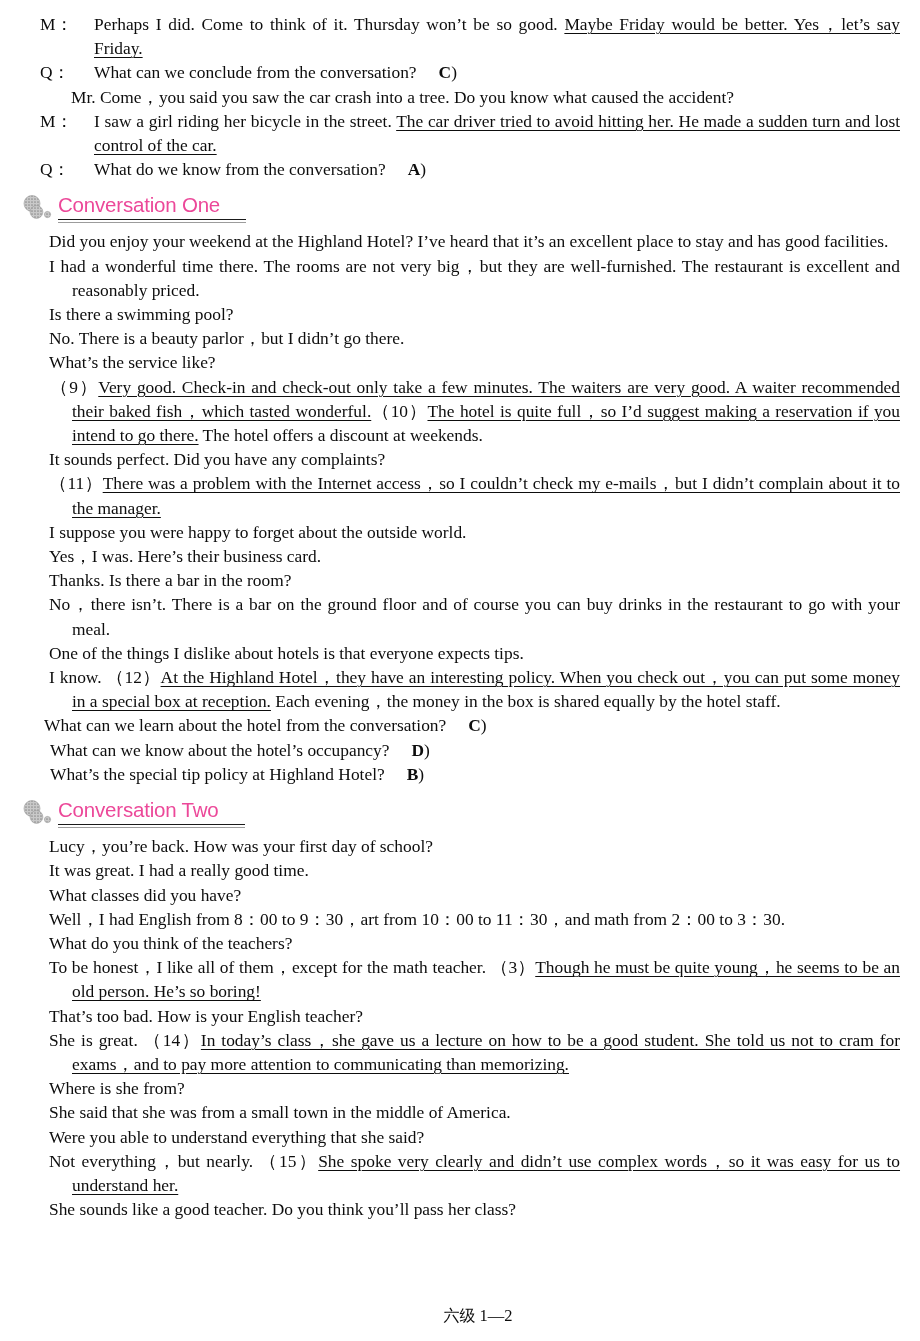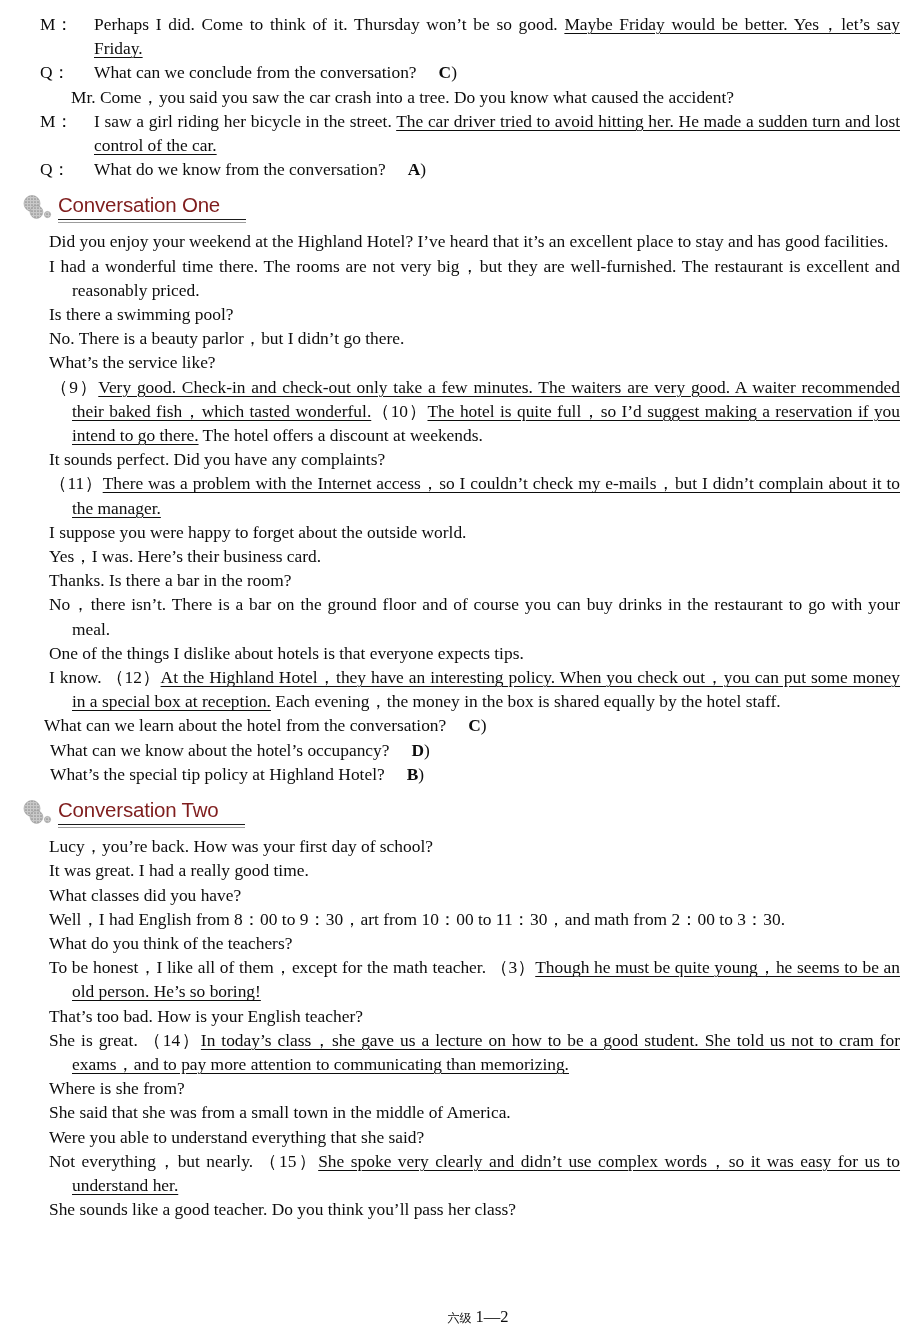--- a/index.html
+++ b/index.html
@@ -85,21 +85,21 @@
     position: absolute;
     left: 0;
     top: 2px;
     width: 34px;
     height: 26px;
   }
   .sec-head .title {
     font-family: "Liberation Sans", "DejaVu Sans", sans-serif;
     font-size: 20.5px;
     letter-spacing: -0.2px;
-    color: #7f1d1d;
+    color: #ec4899;
     display: inline-block;
     padding: 0 26px 2px 0;
     border-bottom: 1.4px solid #1a1a1a;
     position: relative;
   }
   .sec-head .title::after {
     content: "";
     position: absolute;
     left: 0;
     right: 0;
@@ -113,21 +113,21 @@
     position: absolute;
     left: 0;
     right: 0;
     bottom: 14px;
     text-align: center;
     font-size: 16.5px;
     font-family: "Liberation Serif", "DejaVu Serif", serif;
   }
   .footer .cjk {
     font-family: "DejaVu Sans", sans-serif;
-    font-size: 12px;
+    font-size: 16px;
     margin-left: 36px;
   }
 
   .blk { margin-bottom: 0; }
 </style>
 </head>
 <body>
 
 <div class="page">
 

